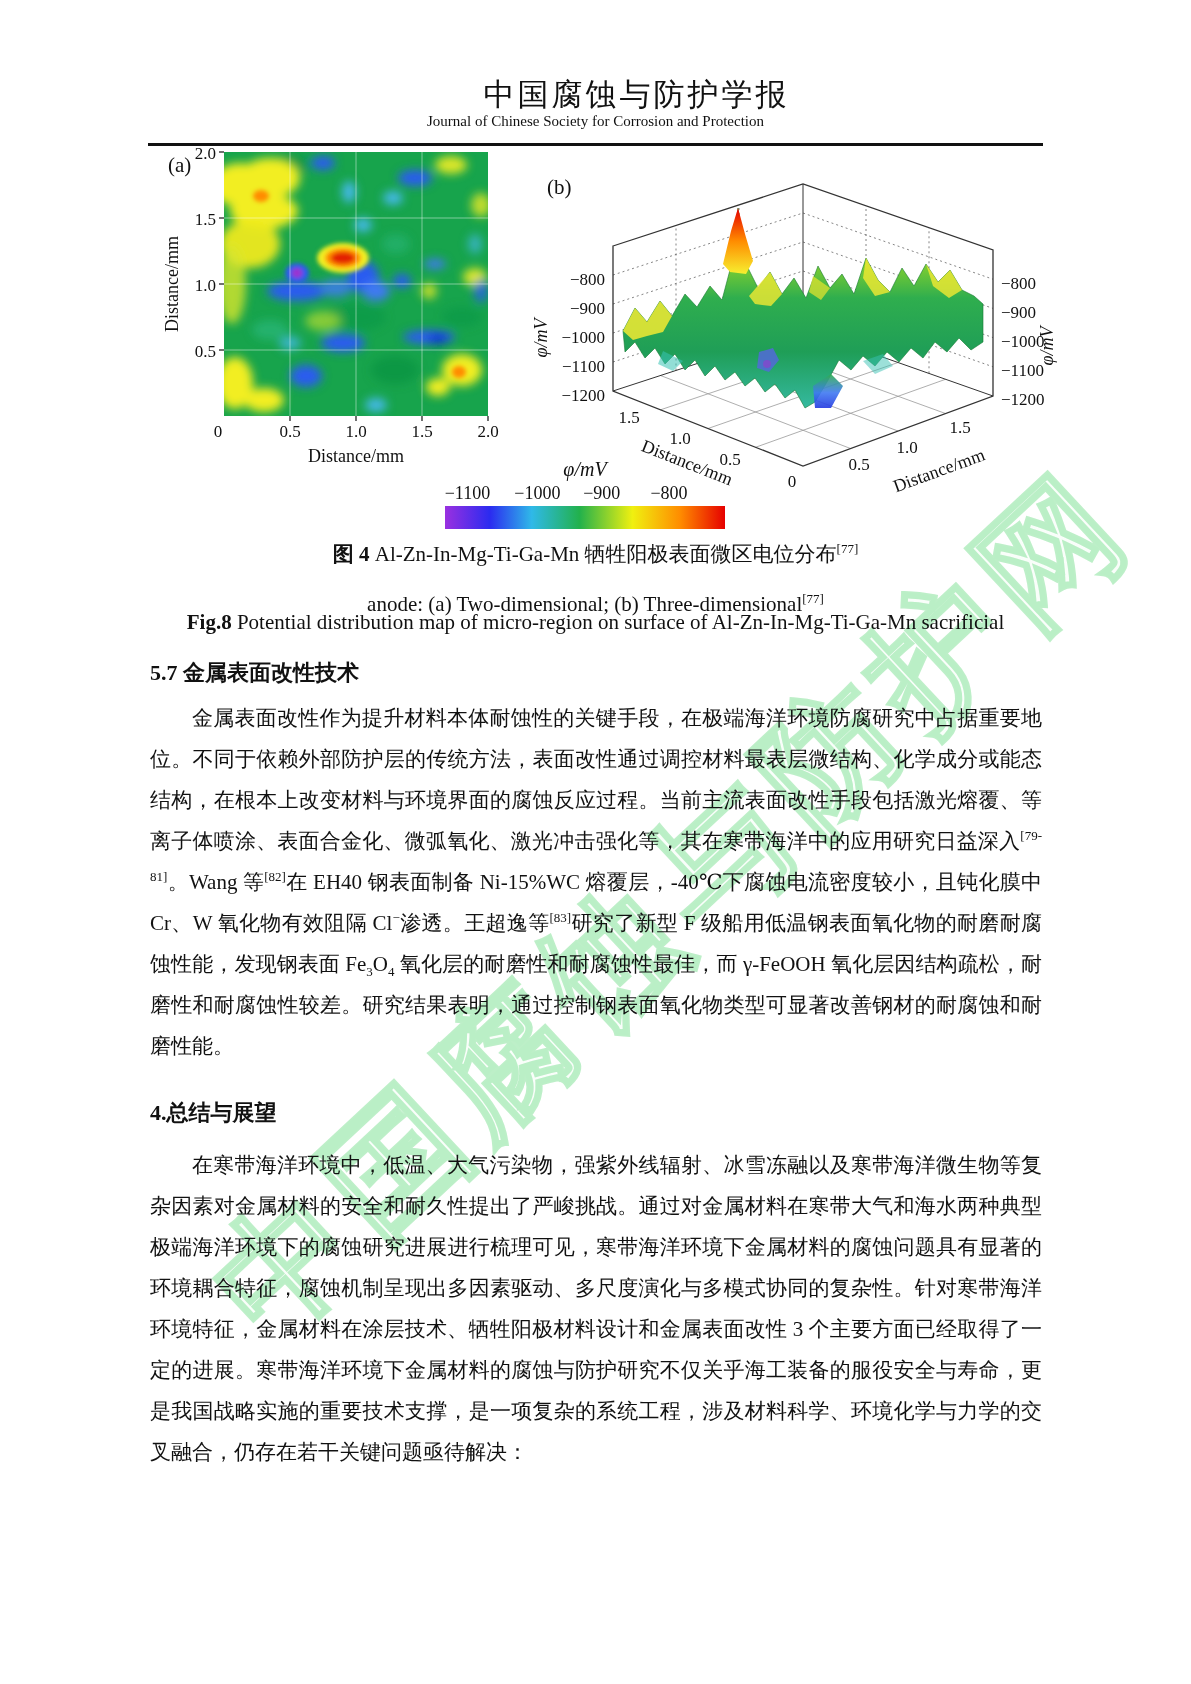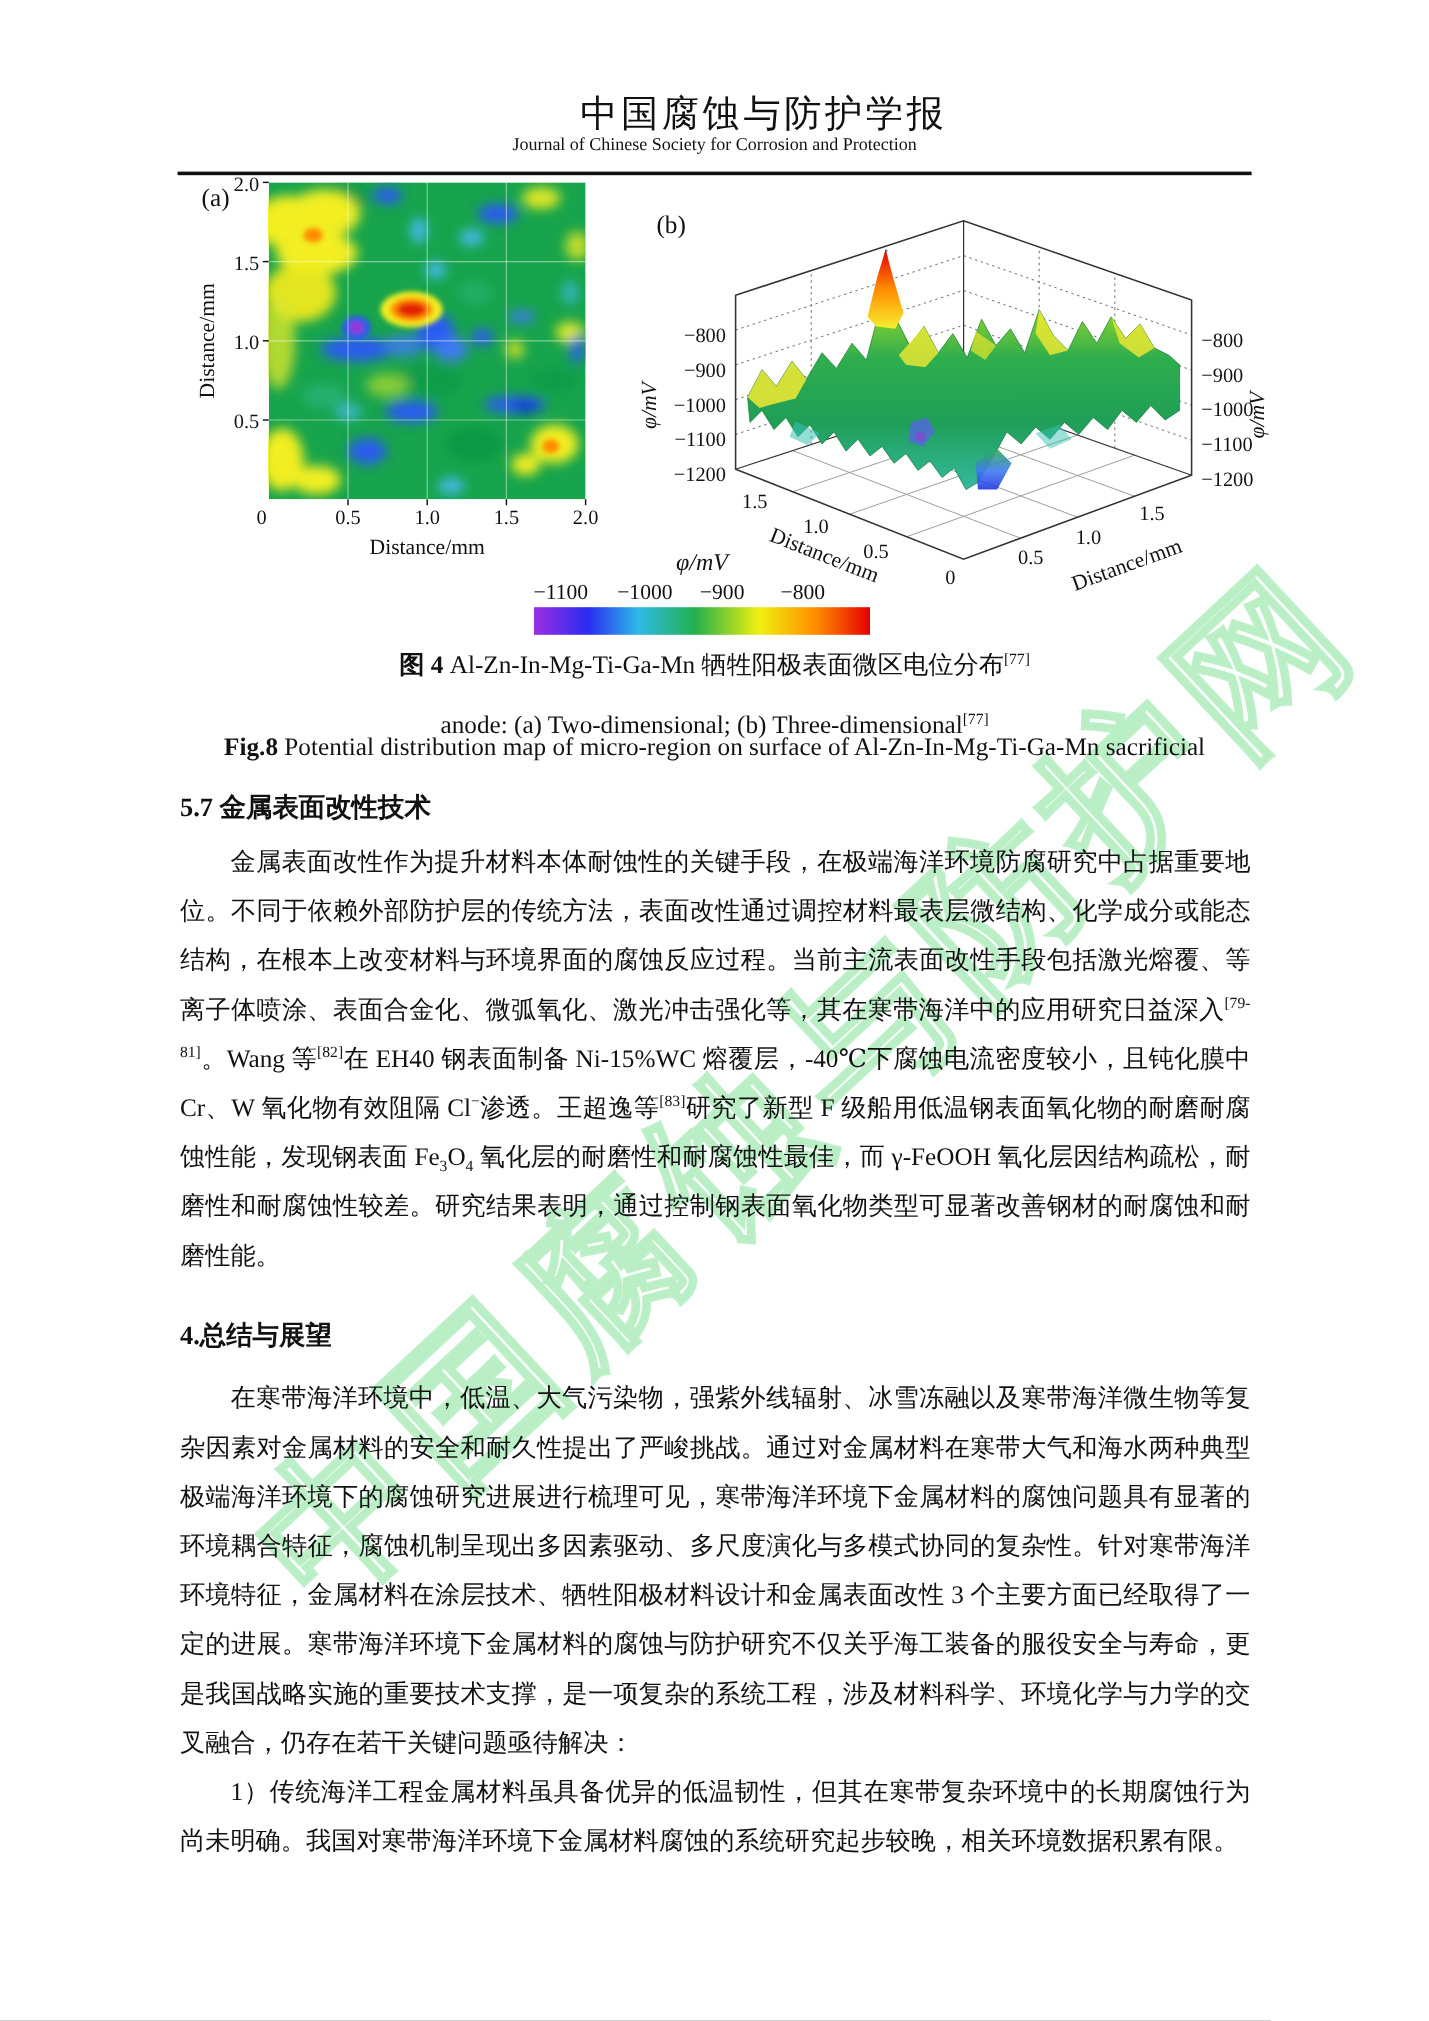--- a/index.html
+++ b/index.html
@@ -257,16 +257,15 @@
 
     <div class="cap cap-zh"><b>图 4</b> Al-Zn-In-Mg-Ti-Ga-Mn 牺牲阳极表面微区电位分布<sup>[77]</sup></div>
     <div class="cap cap-en1"><b>Fig.8</b> Potential distribution map of micro-region on surface of Al-Zn-In-Mg-Ti-Ga-Mn sacrificial</div>
     <div class="cap cap-en2">anode: (a) Two-dimensional; (b) Three-dimensional<sup>[77]</sup></div>
 
     <div class="content">
       <div class="h33">5.7 金属表面改性技术</div>
       <p>金属表面改性作为提升材料本体耐蚀性的关键手段，在极端海洋环境防腐研究中占据重要地位。不同于依赖外部防护层的传统方法，表面改性通过调控材料最表层微结构、化学成分或能态结构，在根本上改变材料与环境界面的腐蚀反应过程。当前主流表面改性手段包括激光熔覆、等离子体喷涂、表面合金化、微弧氧化、激光冲击强化等，其在寒带海洋中的应用研究日益深入<sup>[79-81]</sup>。Wang 等<sup>[82]</sup>在 EH40 钢表面制备 Ni-15%WC 熔覆层，-40℃下腐蚀电流密度较小，且钝化膜中 Cr、W 氧化物有效阻隔 Cl<sup>−</sup>渗透。王超逸等<sup>[83]</sup>研究了新型 F 级船用低温钢表面氧化物的耐磨耐腐蚀性能，发现钢表面 Fe<sub>3</sub>O<sub>4</sub> 氧化层的耐磨性和耐腐蚀性最佳，而 γ-FeOOH 氧化层因结构疏松，耐磨性和耐腐蚀性较差。研究结果表明，通过控制钢表面氧化物类型可显著改善钢材的耐腐蚀和耐磨性能。</p>
       <div class="h4">4.总结与展望</div>
       <p>在寒带海洋环境中，低温、大气污染物，强紫外线辐射、冰雪冻融以及寒带海洋微生物等复杂因素对金属材料的安全和耐久性提出了严峻挑战。通过对金属材料在寒带大气和海水两种典型极端海洋环境下的腐蚀研究进展进行梳理可见，寒带海洋环境下金属材料的腐蚀问题具有显著的环境耦合特征，腐蚀机制呈现出多因素驱动、多尺度演化与多模式协同的复杂性。针对寒带海洋环境特征，金属材料在涂层技术、牺牲阳极材料设计和金属表面改性 3 个主要方面已经取得了一定的进展。寒带海洋环境下金属材料的腐蚀与防护研究不仅关乎海工装备的服役安全与寿命，更是我国战略实施的重要技术支撑，是一项复杂的系统工程，涉及材料科学、环境化学与力学的交叉融合，仍存在若干关键问题亟待解决：</p>
-      <p>1）传统海洋工程金属材料虽具备优异的低温韧性，但其在寒带复杂环境中的长期腐蚀行为尚未明确。我国对寒带海洋环境下金属材料腐蚀的系统研究起步较晚，相关环境数据积累有限。</p>
     </div>
   </div>
 </div>
 
 </body></html>

